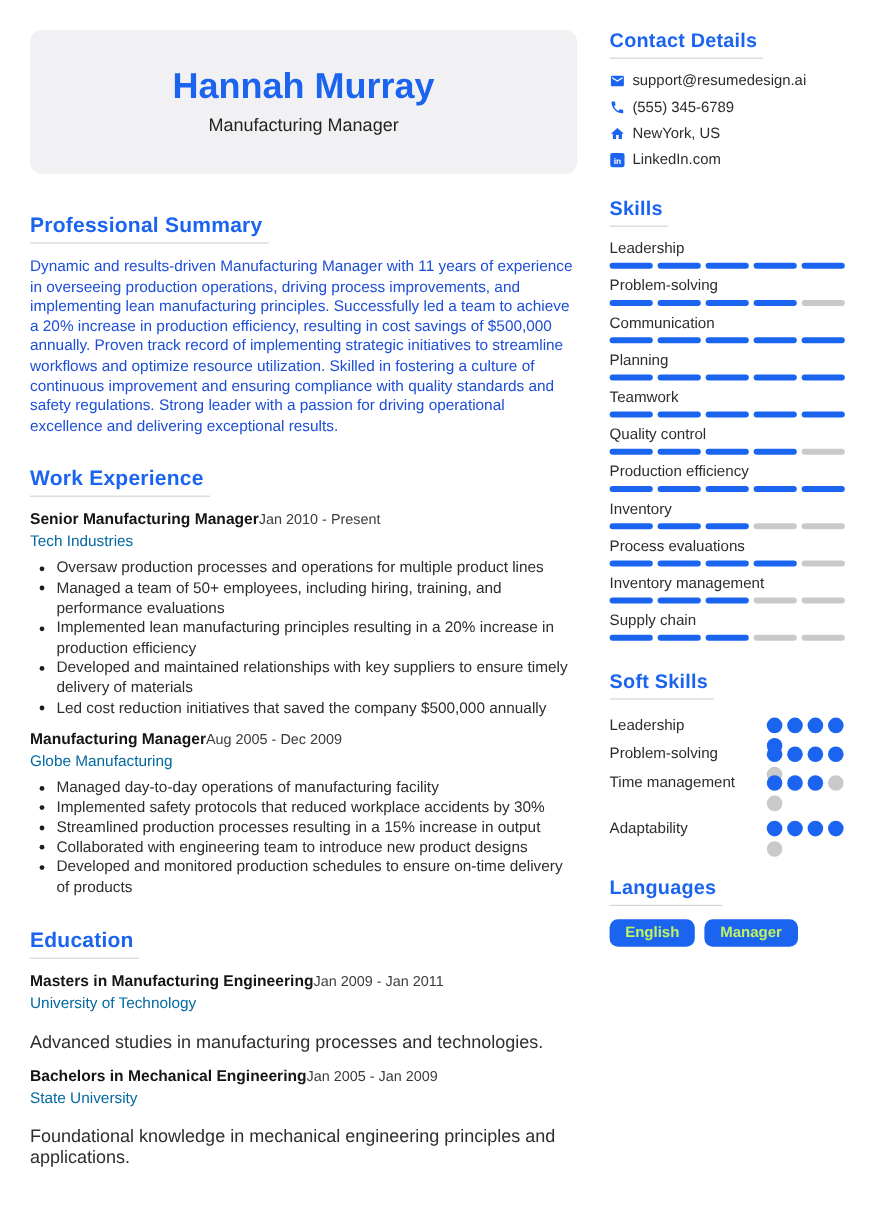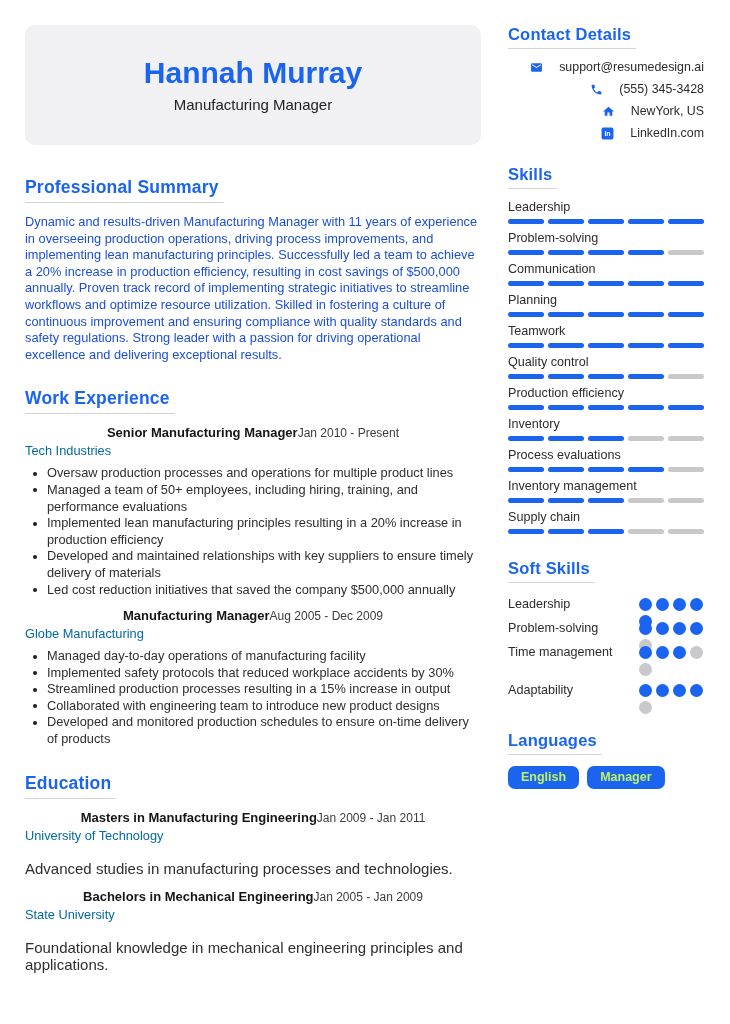--- a/index.html
+++ b/index.html
@@ -35,35 +35,35 @@
     padding:0 5px 4px 0;margin:0 0 11px 0;letter-spacing:.2px;
   }
   .right-col h2.sec{font-size:16.5px;}
   section{margin-bottom:25px;}
 
   
   .summary-text{font-size:12.8px;line-height:16.6px;margin:0;color:#1d4ed8;}
 
   
   .entry{margin-bottom:10px;}
-  .entry-head{display:flex;justify-content:center;align-items:flex-start;}
+  .entry-head{display:flex;justify-content:flex-start;align-items:flex-start;}
   .entry-title{font-size:13px;font-weight:700;color:#151515;line-height:16px;}
   .entry-date{font-size:12px;color:#3c3c3c;line-height:16px;white-space:nowrap;}
   .entry-sub{font-size:12.8px;color:#0369a1;margin-top:2px;line-height:16px;}
   ul.bullets{list-style:none;margin:6px 0 0 0;padding:0;font-size:12.8px;line-height:16.6px;color:#2e2e2e;}
   ul.bullets li{position:relative;padding-left:22px;}
   ul.bullets li::before{
     content:"";position:absolute;left:8px;top:6.5px;width:4px;height:4px;
     border-radius:50%;background:#1d1d1d;
   }
   .entry-desc{font-size:15px;line-height:16.6px;margin-top:17px;color:#2e2e2e;}
   .edu .entry{margin-bottom:12px;}
 
   
-  .contact-item{display:flex;align-items:center;gap:16px;margin-bottom:8px;justify-content:flex-end;}
+  .contact-item{display:flex;align-items:center;gap:6px;margin-bottom:8px;}
   .contact-text{font-size:12.4px;color:#2c2c2c;}
   .cicon{width:13px;height:13px;color:var(--accent);flex:0 0 13px;display:inline-flex;}
   .cicon svg{width:13px;height:13px;display:block;}
 
   
   .skill{margin-bottom:7px;}
   .skill-name{font-size:12.6px;line-height:15px;color:#2c2c2c;}
   .skill-bar{display:flex;gap:4px;margin-top:4px;margin-bottom:0;height:5px;}
   .skill-bar .seg{flex:1;height:5px;border-radius:2.5px;}
   .seg.on{background:var(--accent);}
@@ -194,21 +194,21 @@
             </span>
             <span class="contact-text">support@resumedesign.ai</span>
           </div>
 
           <div class="contact-item">
             <span class="cicon">
               <svg viewBox="0 0 24 24" fill="currentColor">
                 <path d="M6.62 10.79c1.44 2.83 3.76 5.14 6.59 6.59l2.2-2.2c.27-.27.67-.36 1.02-.24 1.12.37 2.33.57 3.57.57.55 0 1 .45 1 1V20c0 .55-.45 1-1 1-9.39 0-17-7.61-17-17 0-.55.45-1 1-1h3.5c.55 0 1 .45 1 1 0 1.25.2 2.45.57 3.57.11.35.03.74-.25 1.02l-2.2 2.2z"></path>
               </svg>
             </span>
-            <span class="contact-text">(555) 345-3428</span>
+            <span class="contact-text">(555) 345-6789</span>
           </div>
 
           <div class="contact-item">
             <span class="cicon">
               <svg viewBox="0 0 24 24" fill="currentColor">
                 <path d="M10 20v-6h4v6h5v-8h3L12 3 2 12h3v8z"></path>
               </svg>
             </span>
             <span class="contact-text">NewYork, US</span>
           </div>

